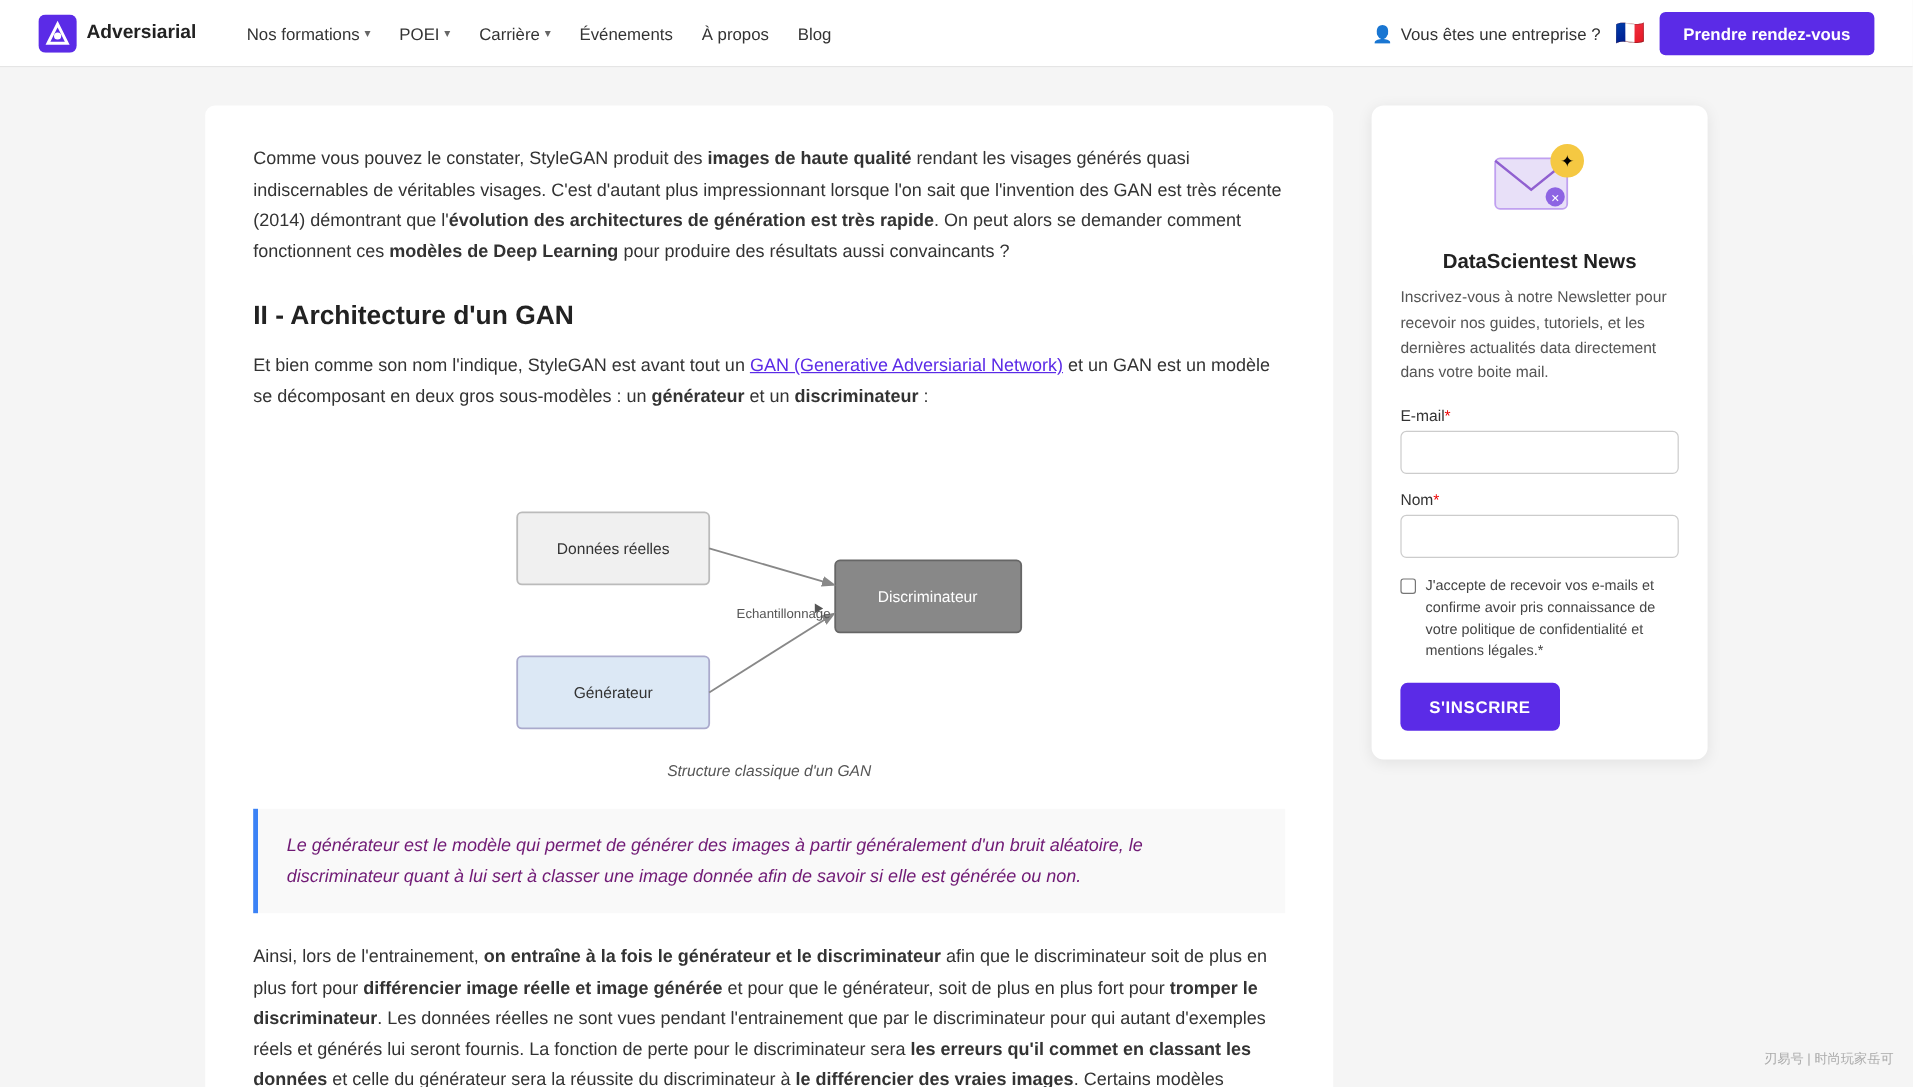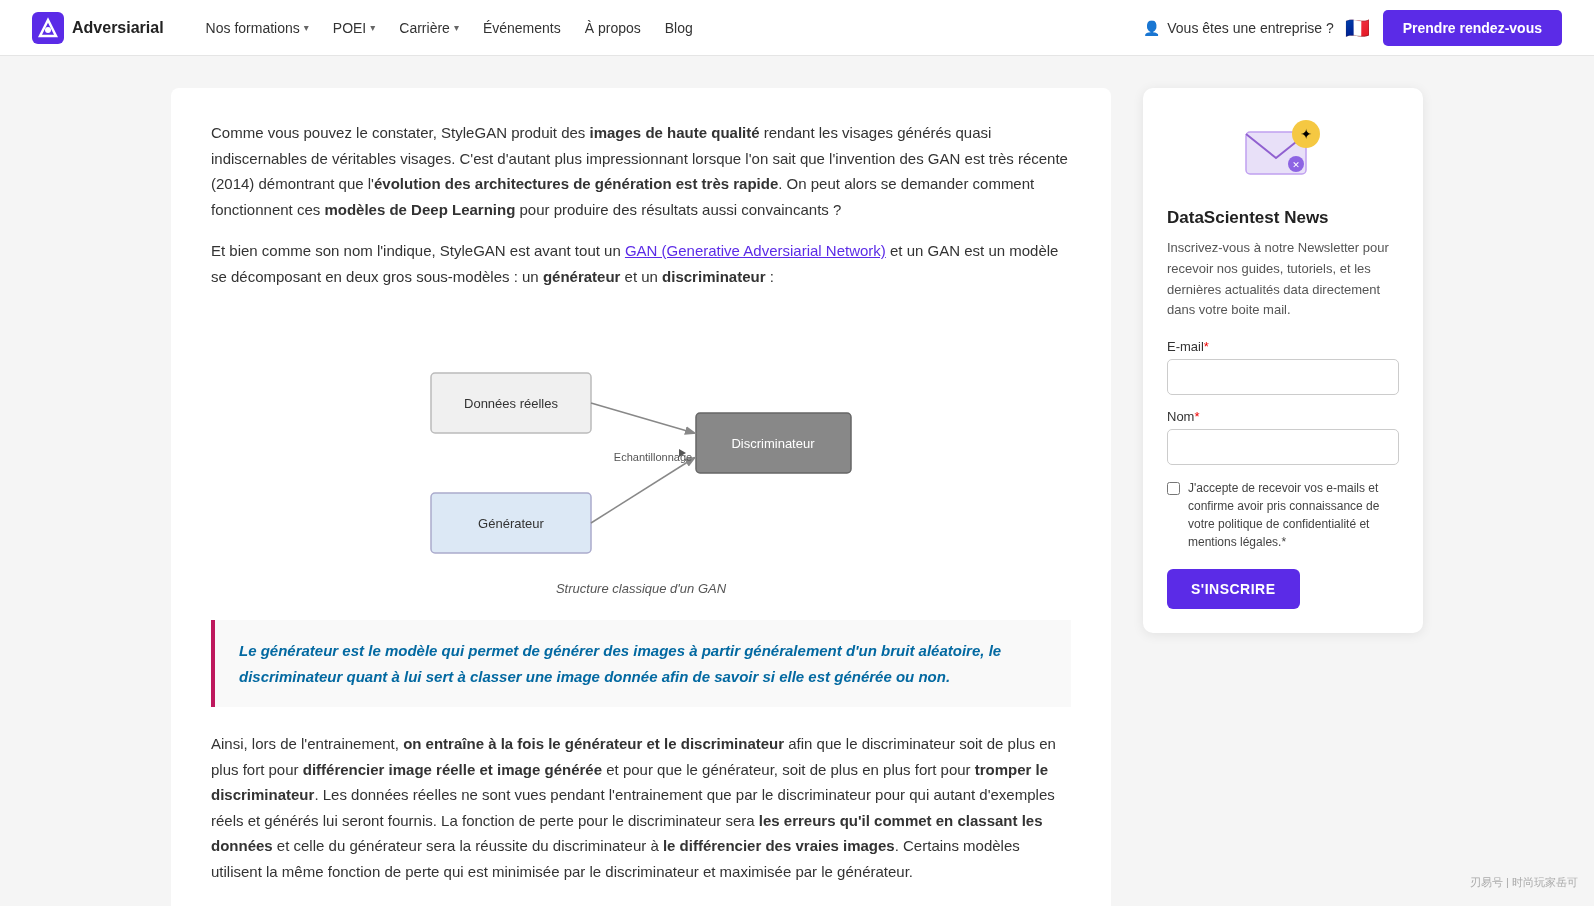--- a/index.html
+++ b/index.html
@@ -47,40 +47,40 @@
     .article-link { color: #5b2be7; text-decoration: underline; cursor: pointer; }
 
     
     .diagram-wrapper { display: flex; flex-direction: column; align-items: center; margin: 24px 0; }
     .diagram-svg { width: 480px; }
     .diagram-caption { font-size: 13px; color: #555; font-style: italic; margin-top: 8px; }
 
     
     .blockquote {
       background: #f9f9f9;
-      border-left: 4px solid #be185d;
+      border-left: 4px solid #3b82f6;
       padding: 18px 24px;
       margin: 24px 0;
       font-style: italic;
-      font-weight: 700;
+      font-weight: 400;
       line-height: 1.7;
-      color: #0369a1;
+      color: #701a75;
     }
 
     
     .sidebar-card {
       background: #fff;
       border-radius: 10px;
       padding: 24px;
       box-shadow: 0 2px 12px rgba(0,0,0,0.08);
     }
     .sidebar-icon-wrapper {
       display: flex; justify-content: center; margin-bottom: 16px;
     }
-    .sidebar-title { font-size: 17px; font-weight: 700; color: #222; margin-bottom: 10px; }
+    .sidebar-title { font-size: 17px; font-weight: 700; color: #222; margin-bottom: 10px; text-align: center; }
     .sidebar-desc { font-size: 13px; color: #555; line-height: 1.6; margin-bottom: 18px; }
     .field-label { font-size: 13px; color: #333; margin-bottom: 5px; }
     .field-label .req { color: #e00; }
     .field-input {
       width: 100%; border: 1px solid #ccc; border-radius: 5px;
       padding: 9px 10px; font-size: 14px; margin-bottom: 14px;
       outline: none;
     }
     .checkbox-row { display: flex; align-items: flex-start; gap: 8px; margin-bottom: 18px; }
     .checkbox-row input { margin-top: 3px; flex-shrink: 0; }
@@ -140,20 +140,21 @@
 </nav>
 
 <div class="page-wrapper">
 
   <main class="main-content">
 
     <p class="article-para">
       <span>Comme vous pouvez le constater, StyleGAN produit des </span><span class="bold">images de haute qualité</span><span> rendant les visages générés quasi indiscernables de véritables visages. C'est d'autant plus impressionnant lorsque l'on sait que l'invention des GAN est très récente (2014) démontrant que l'</span><span class="bold">évolution des architectures de génération est très rapide</span><span>. On peut alors se demander comment fonctionnent ces </span><span class="bold">modèles de Deep Learning</span><span> pour produire des résultats aussi convaincants ?</span>
     </p>
 
+    <h2 class="section-heading">II - Architecture d'un GAN</h2>
 
     <p class="article-para">
       <span>Et bien comme son nom l'indique, StyleGAN est avant tout un </span><a class="article-link">GAN (Generative Adversiarial Network)</a><span> et un GAN est un modèle se décomposant en deux gros sous-modèles : un </span><span class="bold">générateur</span><span> et un </span><span class="bold">discriminateur</span><span> :</span>
     </p>
 
     <div class="diagram-wrapper">
       <svg class="diagram-svg" viewBox="0 0 480 260" xmlns="http://www.w3.org/2000/svg">
 
         <rect x="30" y="60" width="160" height="60" rx="4" fill="#f0f0f0" stroke="#bbb" stroke-width="1.5"></rect>
         <text x="110" y="95" text-anchor="middle" font-size="13" fill="#333">Données réelles</text>

